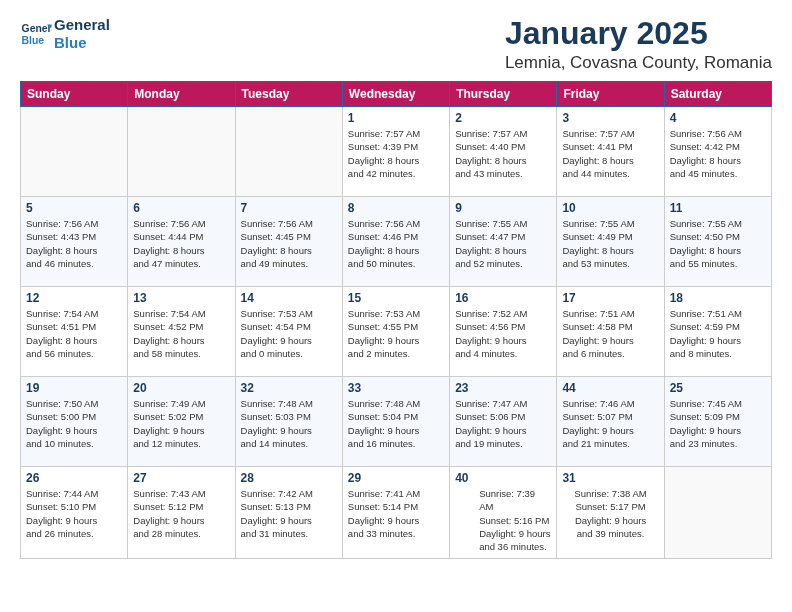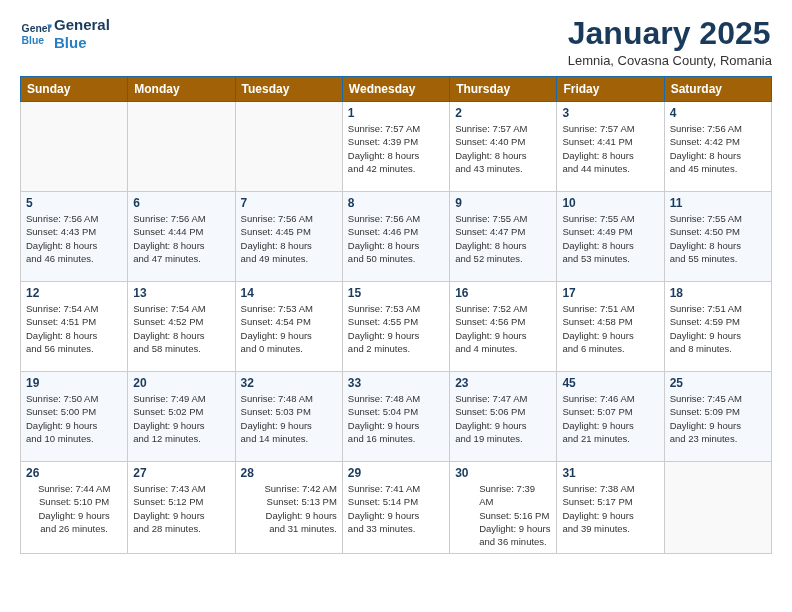--- a/index.html
+++ b/index.html
@@ -40,31 +40,31 @@
     }
     .title-block {
     }
     .month-title {
       font-size: 32px;
       font-weight: bold;
       color: #1a3a5c;
       line-height: 1.1;
     }
     .subtitle {
-      font-size: 13px;
+      font-size: 17px;
       color: #333;
       margin-top: 2px;
     }
     .calendar {
       width: 100%;
       border-collapse: collapse;
       border: 1px solid #ccc;
     }
     .calendar th {
-      background: #a16207;
+      background: #be185d;
       color: #fff;
       font-size: 12px;
       font-weight: bold;
       padding: 5px 6px;
       text-align: left;
       border: 1px solid #1a6aaa;
     }
     .calendar td {
       vertical-align: top;
       border: 1px solid #ccc;
@@ -295,73 +295,73 @@
 and 16 minutes.</div>
           </td>
           <td>
             <div class="day-number">23</div>
             <div class="day-info" style="white-space: pre-line;">Sunrise: 7:47 AM
 Sunset: 5:06 PM
 Daylight: 9 hours
 and 19 minutes.</div>
           </td>
           <td>
-            <div class="day-number">45</div>
+            <div class="day-number">44</div>
             <div class="day-info" style="white-space: pre-line;">Sunrise: 7:46 AM
 Sunset: 5:07 PM
 Daylight: 9 hours
 and 21 minutes.</div>
           </td>
           <td>
             <div class="day-number">25</div>
             <div class="day-info" style="white-space: pre-line;">Sunrise: 7:45 AM
 Sunset: 5:09 PM
 Daylight: 9 hours
 and 23 minutes.</div>
           </td>
         </tr>
         <tr>
           <td>
             <div class="day-number">26</div>
-            <div class="day-info" style="white-space: pre-line; text-align: center;">Sunrise: 7:44 AM
+            <div class="day-info" style="white-space: pre-line;">Sunrise: 7:44 AM
 Sunset: 5:10 PM
 Daylight: 9 hours
 and 26 minutes.</div>
           </td>
           <td>
             <div class="day-number">27</div>
             <div class="day-info" style="white-space: pre-line;">Sunrise: 7:43 AM
 Sunset: 5:12 PM
 Daylight: 9 hours
 and 28 minutes.</div>
           </td>
           <td>
             <div class="day-number">28</div>
-            <div class="day-info" style="white-space: pre-line; text-align: right;">Sunrise: 7:42 AM
+            <div class="day-info" style="white-space: pre-line;">Sunrise: 7:42 AM
 Sunset: 5:13 PM
 Daylight: 9 hours
 and 31 minutes.</div>
           </td>
           <td>
             <div class="day-number">29</div>
             <div class="day-info" style="white-space: pre-line;">Sunrise: 7:41 AM
 Sunset: 5:14 PM
 Daylight: 9 hours
 and 33 minutes.</div>
           </td>
           <td>
-            <div class="day-number">30</div>
+            <div class="day-number">40</div>
             <div class="day-info" style="white-space: pre-line; margin-left: 24px;">Sunrise: 7:39 AM
 Sunset: 5:16 PM
 Daylight: 9 hours
 and 36 minutes.</div>
           </td>
           <td>
             <div class="day-number">31</div>
-            <div class="day-info" style="white-space: pre-line;">Sunrise: 7:38 AM
+            <div class="day-info" style="white-space: pre-line; text-align: center;">Sunrise: 7:38 AM
 Sunset: 5:17 PM
 Daylight: 9 hours
 and 39 minutes.</div>
           </td>
           <td class="empty-cell"></td>
         </tr>
       </tbody>
   </table>
 </div>
 

